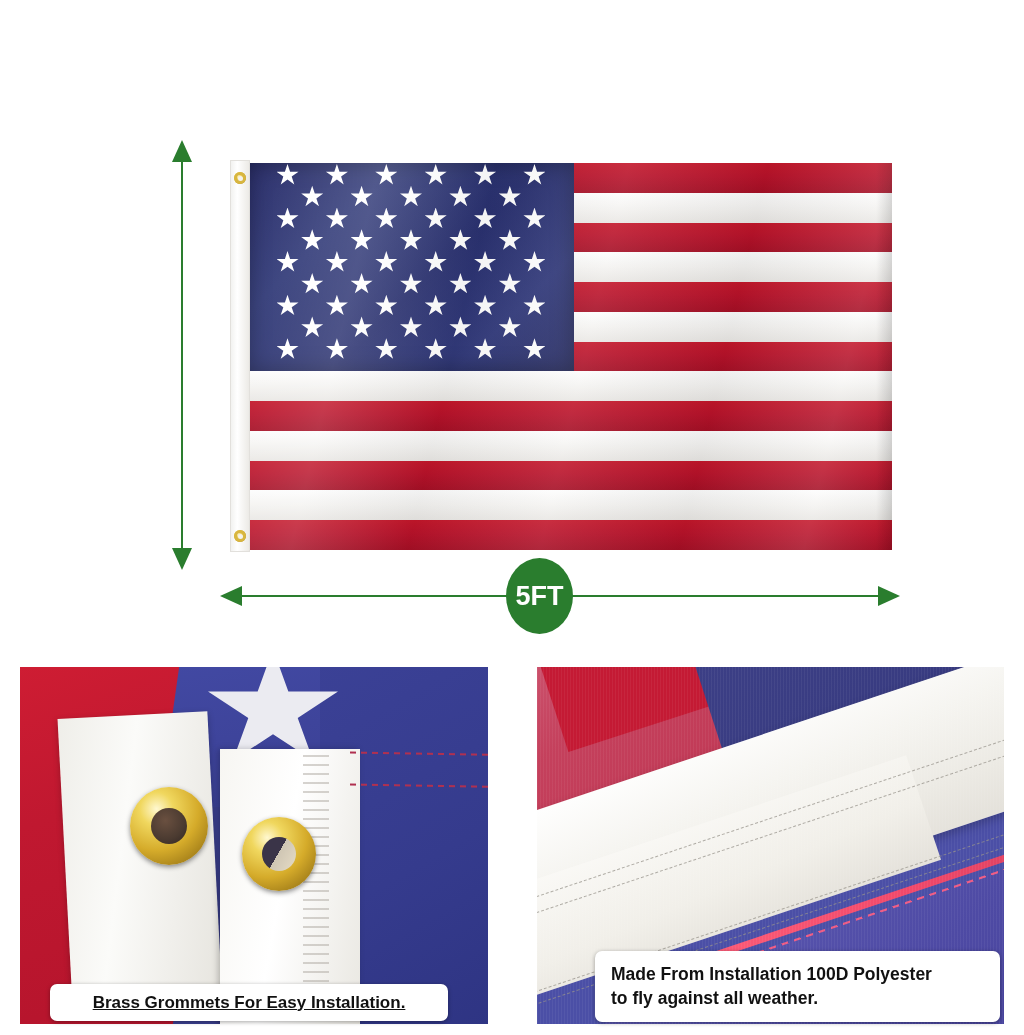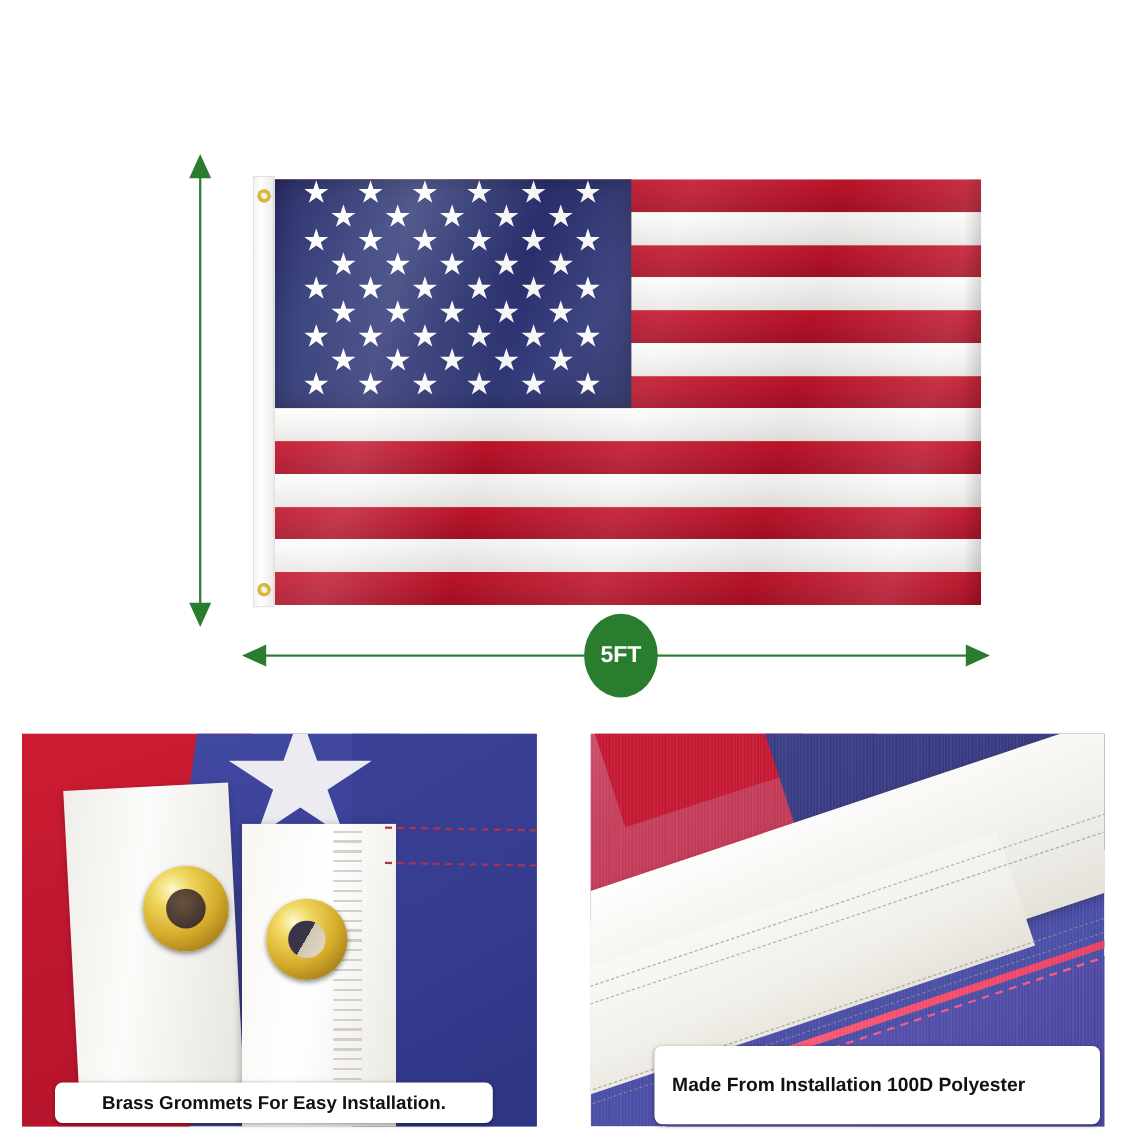--- a/index.html
+++ b/index.html
@@ -154,23 +154,23 @@
     font-weight: bold;
     display: flex; align-items: center; justify-content: center;
     font-family: "Liberation Sans", sans-serif;
   }
   .badge-v {
     left: 144px; top: 317px;
     width: 76px; height: 76px; border-radius: 50%;
     font-size: 27px;
   }
   .badge-h {
-    left: 531px; top: 558px;
+    left: 506px; top: 558px;
     width: 67px; height: 76px; border-radius: 50%;
-    font-size: 21px;
+    font-size: 27px;
   }
 
   
   .panel {
     position: absolute;
     top: 667px; height: 357px;
     overflow: hidden;
   }
   .panel-left  { left: 20px;  width: 468px; }
   .panel-right { left: 537px; width: 467px; }
@@ -327,20 +327,21 @@
     font-weight: bold;
     font-family: "Liberation Sans", sans-serif;
     display: flex; align-items: center;
     box-sizing: border-box;
   }
   .caption-left {
     left: 50px; top: 984px;
     width: 398px; height: 37px;
     font-size: 17px;
     justify-content: center;
+    text-decoration: underline;
   }
   .caption-right {
     left: 595px; top: 951px;
     width: 405px; height: 71px;
     font-size: 17.5px;
     padding: 0 16px;
     line-height: 1.34;
   }
   .caption-right span { display: block; }
 </style>
@@ -478,16 +479,17 @@
     <div class="rp-pink"></div>
     <div class="rp-pinkstitch"></div>
     <div class="rp-weave"></div>
   </div>
 
   <div class="caption caption-left">Brass Grommets For Easy Installation.</div>
 
   <div class="caption caption-right">
     <div>
       <span>Made From Installation 100D Polyester</span>
+      <span>to fly against all weather.</span>
     </div>
   </div>
 
 </div>
 
 </body></html>

